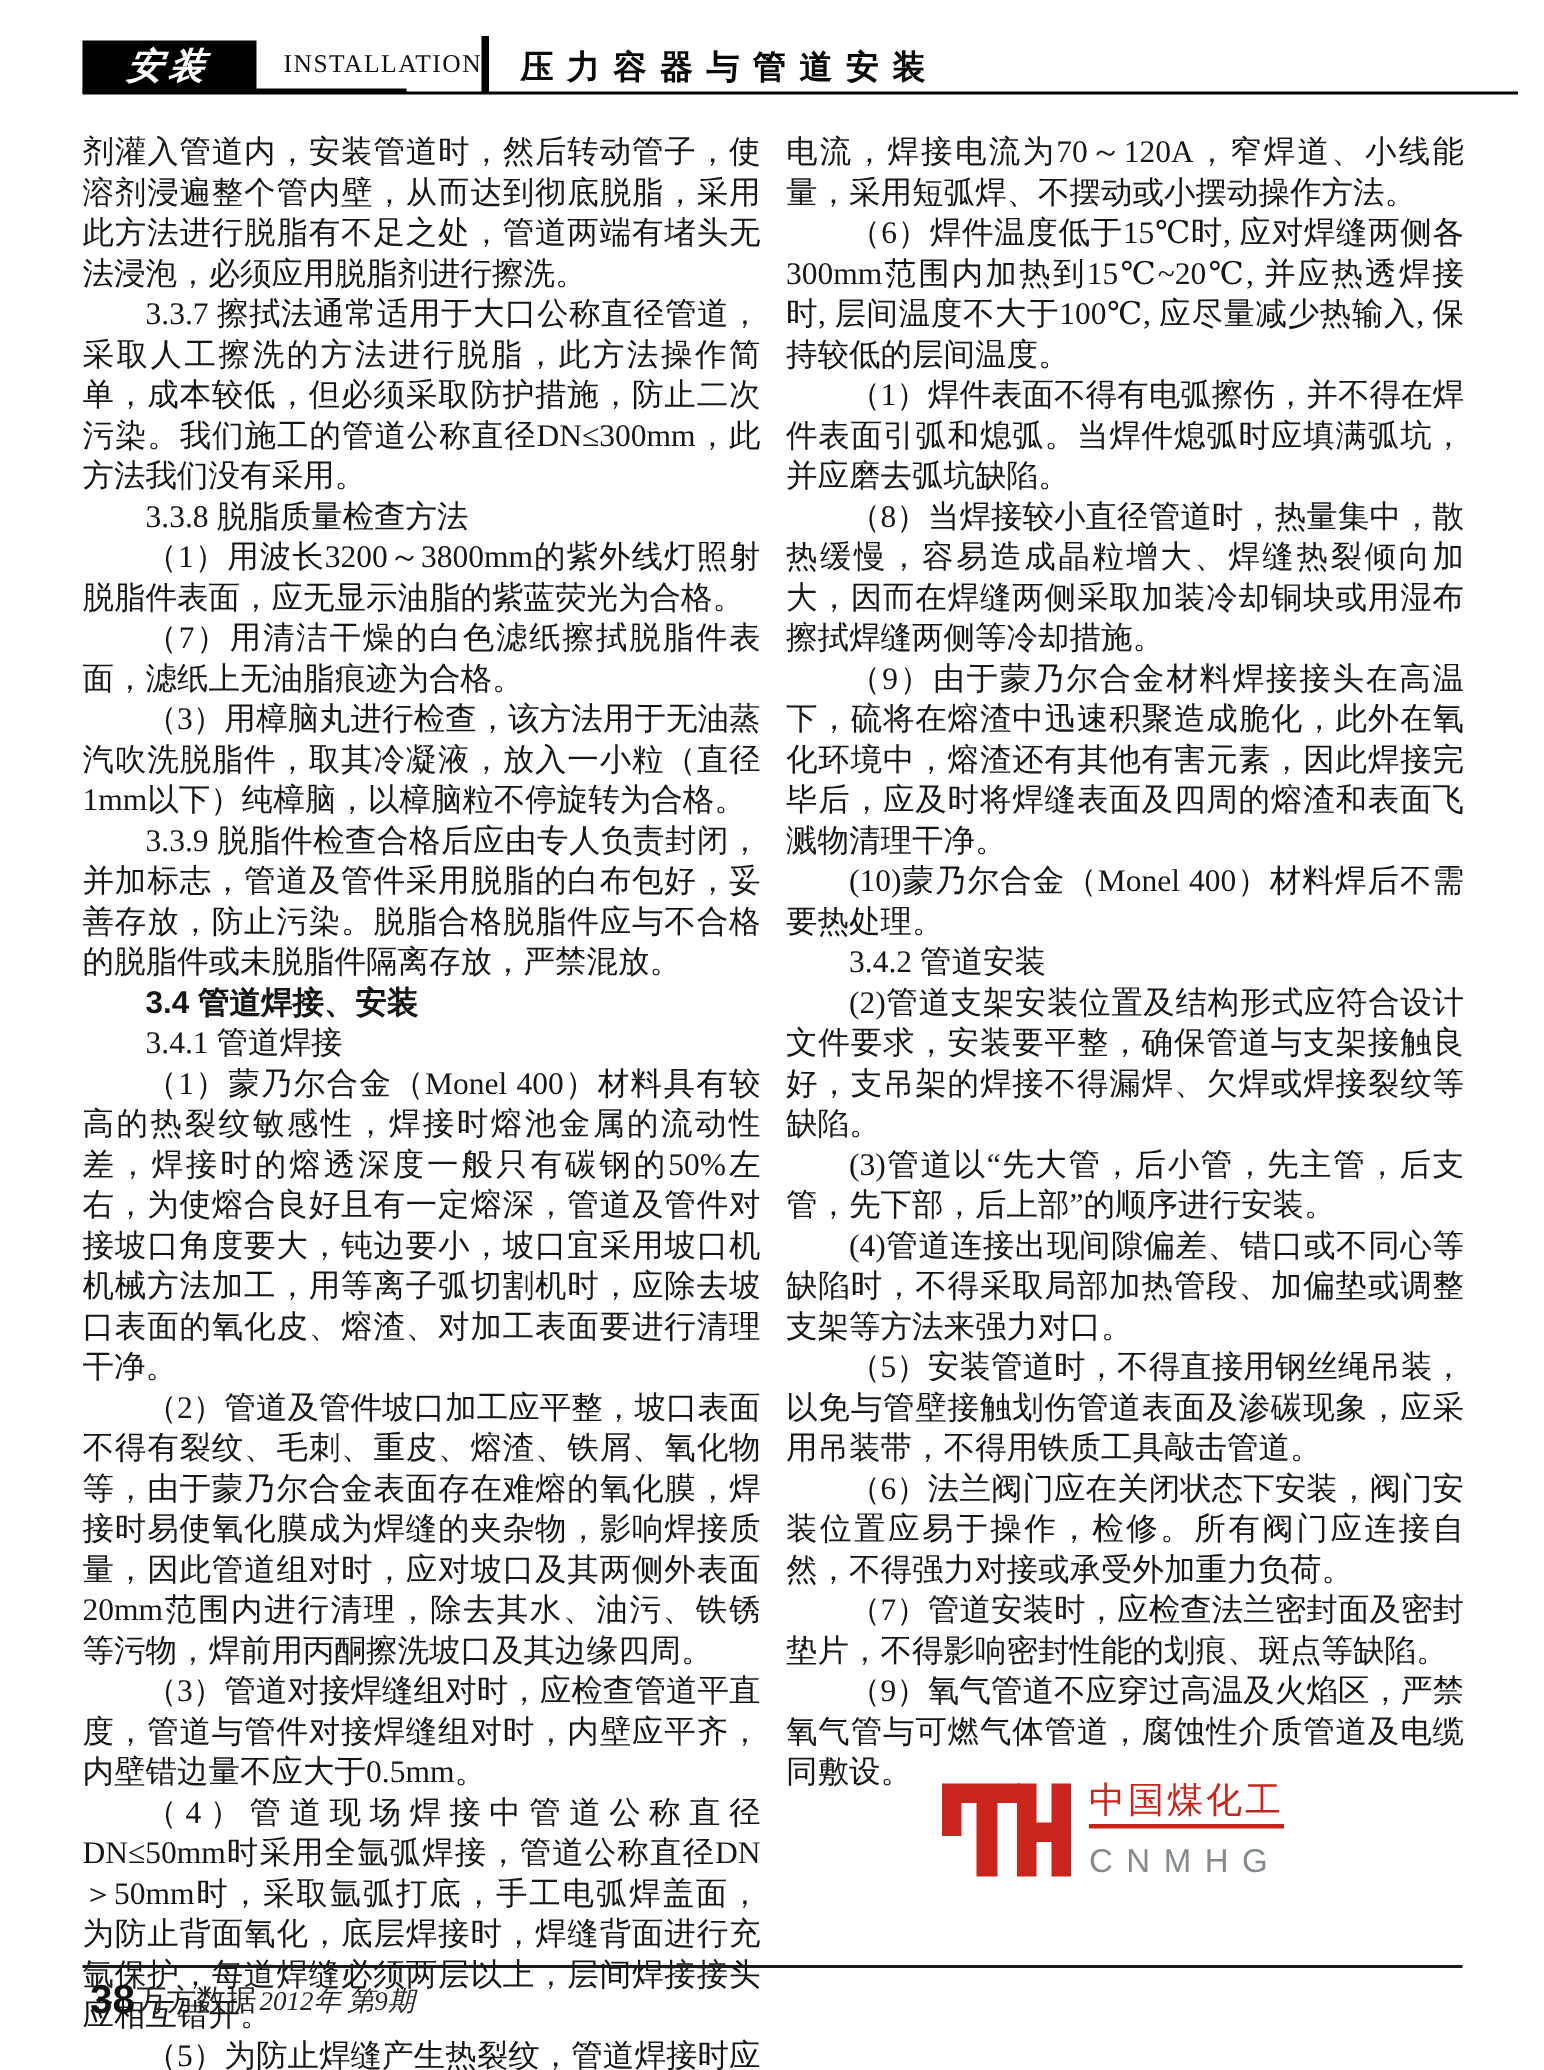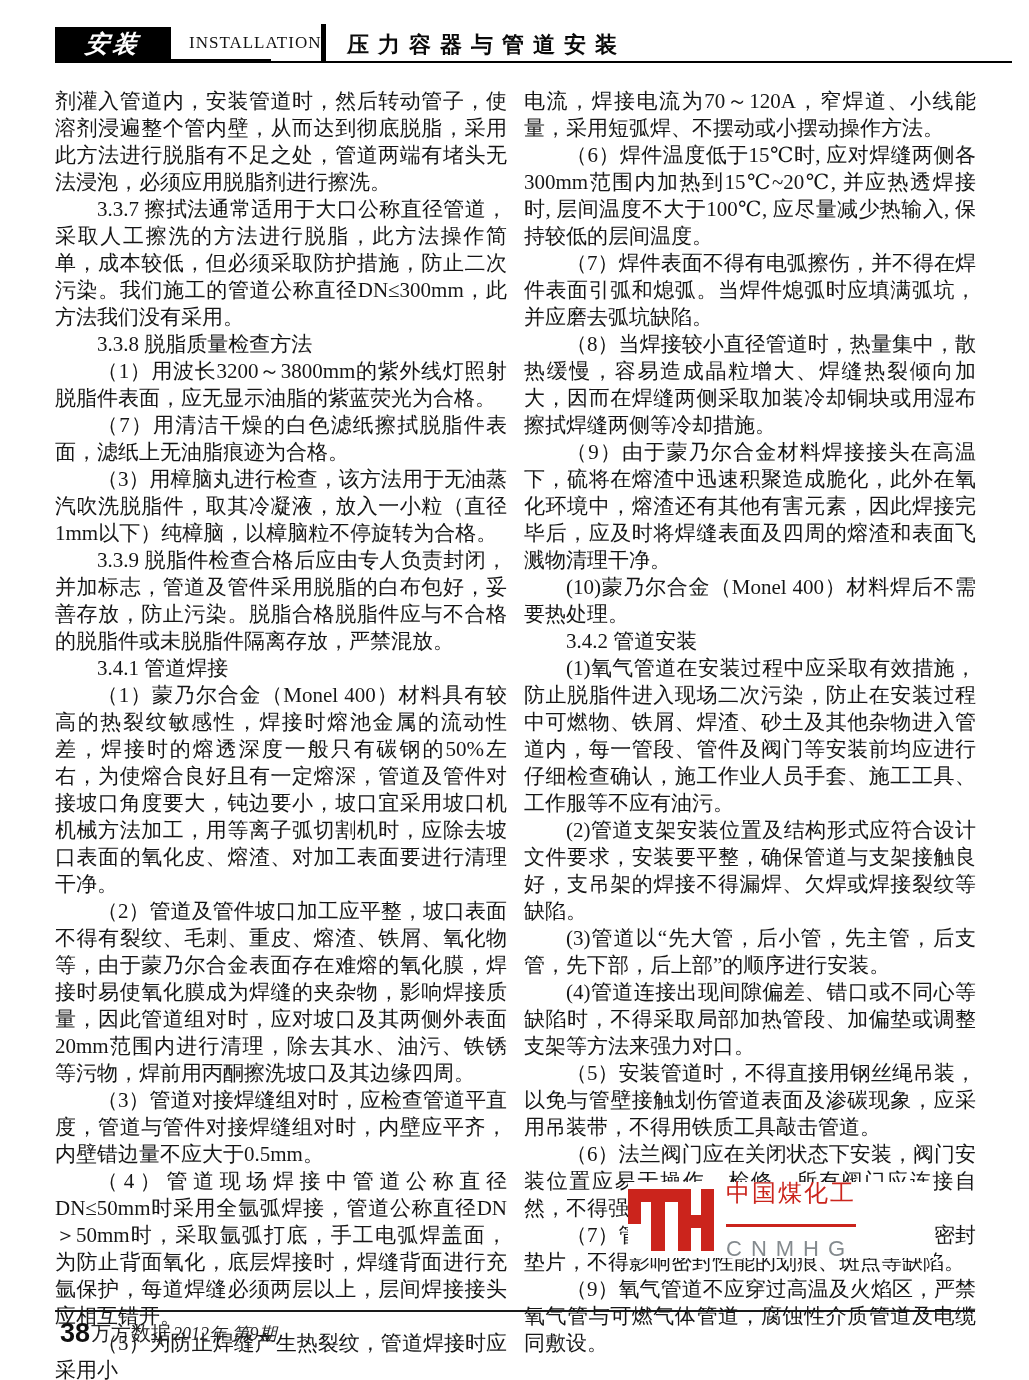--- a/index.html
+++ b/index.html
@@ -60,21 +60,21 @@
   .wm-bar-top{left:0;top:0;width:52px;height:13px;}
   .wm-leg-l{left:0;top:12px;width:13px;height:23px;}
   .wm-leg-m{left:23px;top:12px;width:14px;height:50px;}
   .wm-h-l{left:50px;top:0;width:13px;height:62px;}
   .wm-h-r{left:73px;top:0;width:13px;height:62px;}
   .wm-h-x{left:60px;top:26px;width:16px;height:13px;}
   .wm-text{margin-left:12px;}
   .wm-cn{
     font-family:"Liberation Sans",sans-serif;
     color:#cb241c;font-size:24px;line-height:26px;letter-spacing:2px;
-    border-bottom:3px solid #cb241c;padding-bottom:18px;
+    border-bottom:3px solid #cb241c;padding-bottom:2px;
   }
   .wm-en{
     font-family:"Liberation Sans",sans-serif;
     color:#848a8e;font-size:22px;line-height:24px;letter-spacing:9px;margin-top:10px;
   }
   
   .ftr-rule{position:absolute;left:55px;top:1310px;width:920px;height:2px;background:#1a1a1a;}
   .footer{position:absolute;left:60px;top:1318px;white-space:nowrap;}
   .pg-num{
     font-family:"Liberation Sans","DejaVu Sans",sans-serif;
@@ -106,37 +106,37 @@
   <div class="hdr-rule"></div>
 
   <div class="col col-left">
     <p class="cont">剂灌入管道内，安装管道时，然后转动管子，使溶剂浸遍整个管内壁，从而达到彻底脱脂，采用此方法进行脱脂有不足之处，管道两端有堵头无法浸泡，必须应用脱脂剂进行擦洗。</p>
     <p class="para">3.3.7 擦拭法通常适用于大口公称直径管道，采取人工擦洗的方法进行脱脂，此方法操作简单，成本较低，但必须采取防护措施，防止二次污染。我们施工的管道公称直径DN≤300mm，此方法我们没有采用。</p>
     <p class="para">3.3.8 脱脂质量检查方法</p>
     <p class="para">（1）用波长3200～3800mm的紫外线灯照射脱脂件表面，应无显示油脂的紫蓝荧光为合格。</p>
     <p class="para">（7）用清洁干燥的白色滤纸擦拭脱脂件表面，滤纸上无油脂痕迹为合格。</p>
     <p class="para">（3）用樟脑丸进行检查，该方法用于无油蒸汽吹洗脱脂件，取其冷凝液，放入一小粒（直径1mm以下）纯樟脑，以樟脑粒不停旋转为合格。</p>
     <p class="para">3.3.9 脱脂件检查合格后应由专人负责封闭，并加标志，管道及管件采用脱脂的白布包好，妥善存放，防止污染。脱脂合格脱脂件应与不合格的脱脂件或未脱脂件隔离存放，严禁混放。</p>
+    <p class="para bold-h">3.4 管道焊接、安装</p>
     <p class="para">3.4.1 管道焊接</p>
     <p class="para">（1）蒙乃尔合金（Monel 400）材料具有较高的热裂纹敏感性，焊接时熔池金属的流动性差，焊接时的熔透深度一般只有碳钢的50%左右，为使熔合良好且有一定熔深，管道及管件对接坡口角度要大，钝边要小，坡口宜采用坡口机机械方法加工，用等离子弧切割机时，应除去坡口表面的氧化皮、熔渣、对加工表面要进行清理干净。</p>
     <p class="para">（2）管道及管件坡口加工应平整，坡口表面不得有裂纹、毛刺、重皮、熔渣、铁屑、氧化物等，由于蒙乃尔合金表面存在难熔的氧化膜，焊接时易使氧化膜成为焊缝的夹杂物，影响焊接质量，因此管道组对时，应对坡口及其两侧外表面20mm范围内进行清理，除去其水、油污、铁锈等污物，焊前用丙酮擦洗坡口及其边缘四周。</p>
     <p class="para">（3）管道对接焊缝组对时，应检查管道平直度，管道与管件对接焊缝组对时，内壁应平齐， 内壁错边量不应大于0.5mm。</p>
     <p class="para">（4）管道现场焊接中管道公称直径DN≤50mm时采用全氩弧焊接，管道公称直径DN＞50mm时，采取氩弧打底，手工电弧焊盖面，为防止背面氧化，底层焊接时，焊缝背面进行充氩保护，每道焊缝必须两层以上，层间焊接接头应相互错开。</p>
     <p class="para">（5）为防止焊缝产生热裂纹，管道焊接时应采用小</p>
   </div>
 
   <div class="col col-right">
     <p class="cont">电流，焊接电流为70～120A，窄焊道、小线能量，采用短弧焊、不摆动或小摆动操作方法。</p>
     <p class="para">（6）焊件温度低于15℃时, 应对焊缝两侧各300mm范围内加热到15℃~20℃, 并应热透焊接时, 层间温度不大于100℃, 应尽量减少热输入, 保持较低的层间温度。</p>
-    <p class="para">（7）焊件表面不得有电弧擦伤，并不得在焊件表面引弧和熄弧。当焊件熄弧时应填满弧坑，并应磨去弧坑缺陷。</p>
+    <p class="para">（1）焊件表面不得有电弧擦伤，并不得在焊件表面引弧和熄弧。当焊件熄弧时应填满弧坑，并应磨去弧坑缺陷。</p>
     <p class="para">（8）当焊接较小直径管道时，热量集中，散热缓慢，容易造成晶粒增大、焊缝热裂倾向加大，因而在焊缝两侧采取加装冷却铜块或用湿布擦拭焊缝两侧等冷却措施。</p>
     <p class="para">（9）由于蒙乃尔合金材料焊接接头在高温下，硫将在熔渣中迅速积聚造成脆化，此外在氧化环境中，熔渣还有其他有害元素，因此焊接完毕后，应及时将焊缝表面及四周的熔渣和表面飞溅物清理干净。</p>
     <p class="para">(10)蒙乃尔合金（Monel 400）材料焊后不需要热处理。</p>
     <p class="para">3.4.2 管道安装</p>
-    <p class="para">(1)氧气管道在安装过程中应采取有效措施，防止脱脂件进入现场二次污染，防止在安装过程中可燃物、铁屑、焊渣、砂土及其他杂物进入管道内，每一管段、管件及阀门等安装前均应进行仔细检查确认，施工作业人员手套、施工工具、工作服等不应有油污。</p>
     <p class="para">(2)管道支架安装位置及结构形式应符合设计文件要求，安装要平整，确保管道与支架接触良好，支吊架的焊接不得漏焊、欠焊或焊接裂纹等缺陷。</p>
     <p class="para">(3)管道以“先大管，后小管，先主管，后支管，先下部，后上部”的顺序进行安装。</p>
     <p class="para">(4)管道连接出现间隙偏差、错口或不同心等缺陷时，不得采取局部加热管段、加偏垫或调整支架等方法来强力对口。</p>
     <p class="para">（5）安装管道时，不得直接用钢丝绳吊装，以免与管壁接触划伤管道表面及渗碳现象，应采用吊装带，不得用铁质工具敲击管道。</p>
     <p class="para">（6）法兰阀门应在关闭状态下安装，阀门安装位置应易于操作，检修。所有阀门应连接自然，不得强力对接或承受外加重力负荷。</p>
     <p class="para">（7）管道安装时，应检查法兰密封面及密封垫片，不得影响密封性能的划痕、斑点等缺陷。</p>
     <p class="para">（9）氧气管道不应穿过高温及火焰区，严禁氧气管与可燃气体管道，腐蚀性介质管道及电缆同敷设。</p>
   </div>
 
   <div class="watermark">

